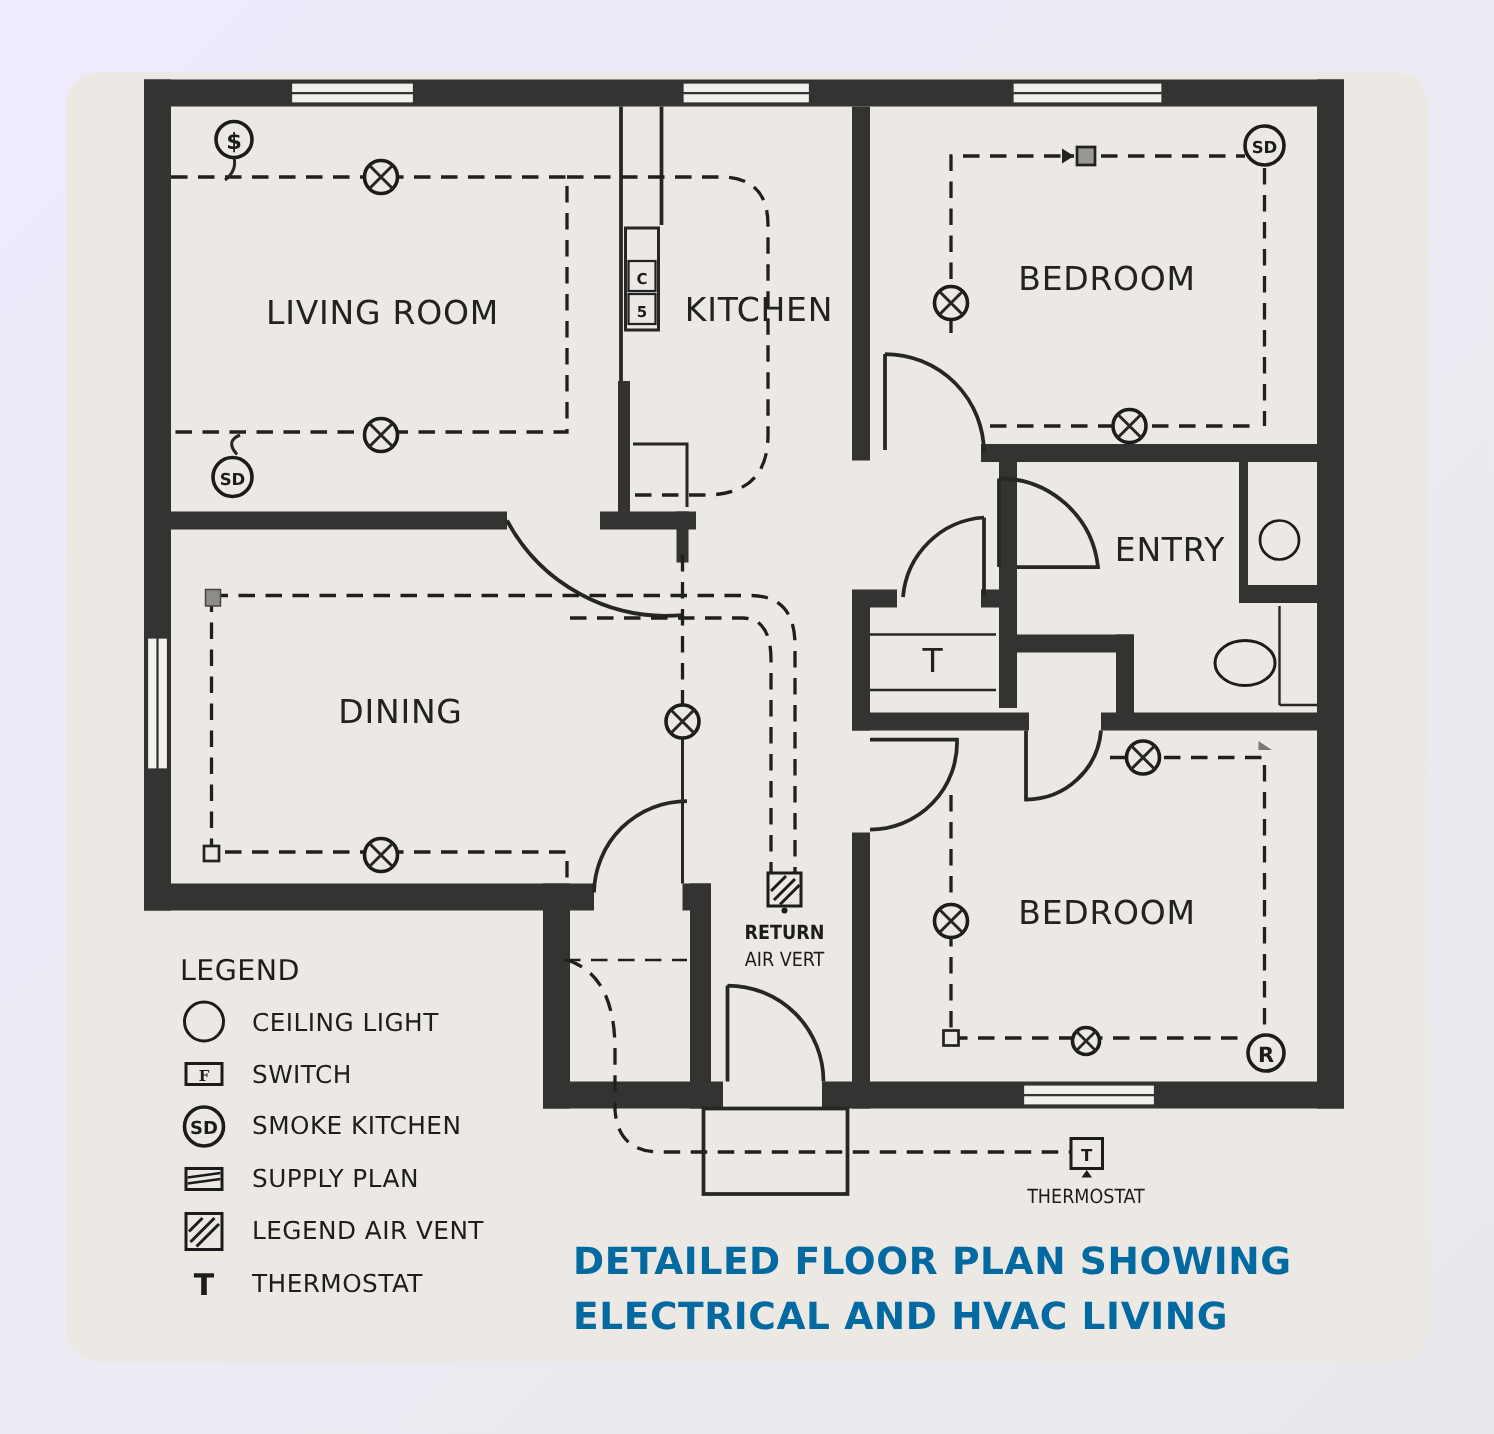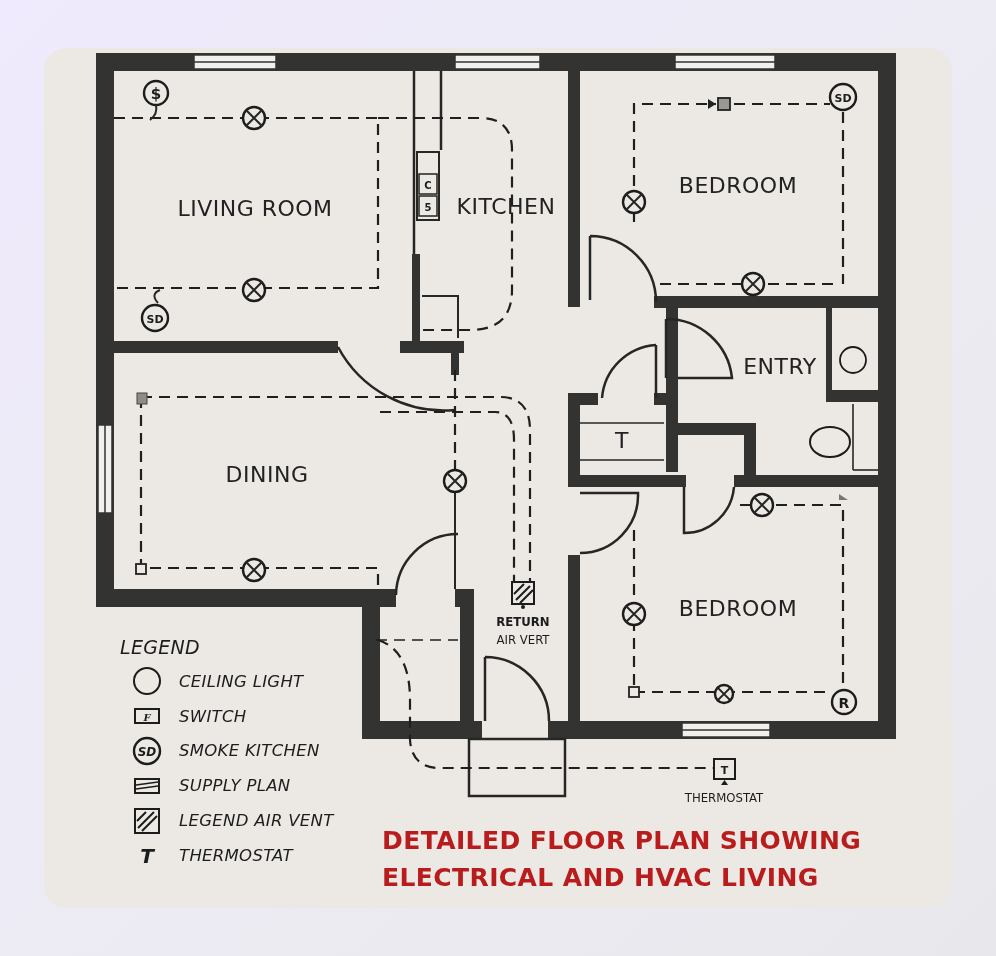--- a/index.html
+++ b/index.html
@@ -15,29 +15,29 @@
   }
   svg.plan { position: absolute; left: 0; top: 0; width: 996px; height: 956px; }
   .wall { fill: #333331; }
   .thin { stroke: #262624; stroke-width: 2.5; fill: none; }
   .dash { stroke: #1f1f1d; stroke-width: 2.2; fill: none; stroke-dasharray: 11 7; }
   .room-label { font-family: "DejaVu Sans", sans-serif; font-size: 22px; fill: #222; letter-spacing: 0.5px; }
   .small-label { font-family: "DejaVu Sans Condensed", "DejaVu Sans", sans-serif; font-size: 13px; fill: #1c1c1c; }
   .sym { stroke: #1c1c1c; stroke-width: 2.4; fill: #ece9e5; }
   .sym-txt { font-family: "DejaVu Sans", sans-serif; font-weight: bold; fill: #1c1c1c; }
   .legend {
-    position: absolute; left: 120px; top: 636px; width: 260px; font-style: italic;
+    position: absolute; left: 120px; top: 636px; width: 260px;
   }
   .legend-title { font-size: 19px; color: #1d1d1d; margin: 0 0 6px 0; letter-spacing: 0.3px; }
-  .legend-row { display: flex; align-items: center; height: 34.8px; margin-left: 11px; }
+  .legend-row { display: flex; align-items: center; height: 34.8px; }
   .legend-icon { width: 32px; height: 30px; display: flex; align-items: center; justify-content: center; margin-right: 16px; }
   .legend-label { font-size: 16.5px; color: #1d1d1d; letter-spacing: 0.3px; }
   .caption {
     position: absolute; left: 382px; top: 822px; width: 500px;
-    font-size: 25px; font-weight: bold; color: #b91c1c; line-height: 37px; letter-spacing: 0.4px;
+    font-size: 25px; font-weight: bold; color: #0369a1; line-height: 37px; letter-spacing: 0.4px;
   }
   .caption div { white-space: nowrap; }
 </style>
 </head>
 <body>
 
 <div class="sheet"></div>
 
 <svg class="plan" viewBox="0 0 996 956">
 

